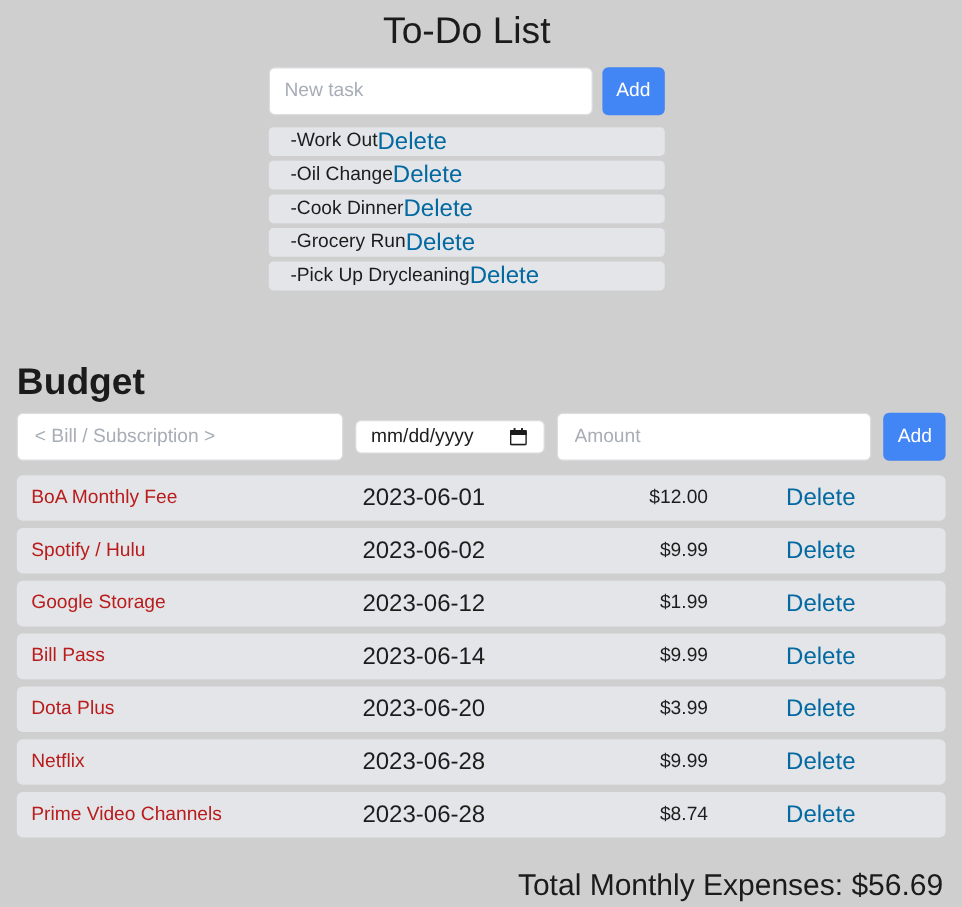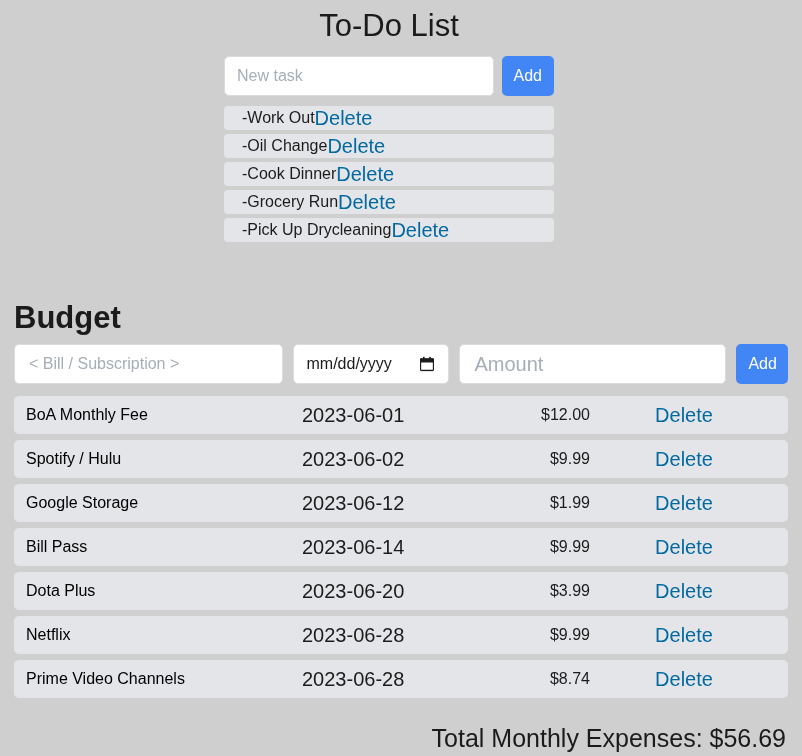--- a/index.html
+++ b/index.html
@@ -116,21 +116,21 @@
     font-size: 16px;
     font-family: "Liberation Sans", sans-serif;
     color: #222;
     outline: none;
   }
   .bill-input::placeholder { color: #a7aeb6; }
 
   .date-input {
     position: relative;
     width: 160px;
-    height: 40px;
+    height: 28px;
     border: 1px solid #dadcdf;
     border-radius: 5px;
     background: #ffffff;
     display: flex;
     align-items: center;
     padding: 0 12px;
   }
   .date-text {
     font-size: 16px;
     color: #1c1c1c;
@@ -145,41 +145,41 @@
     display: block;
   }
 
   .amount-input {
     width: 267px;
     height: 40px;
     border: 1px solid #dadcdf;
     border-radius: 5px;
     background: #ffffff;
     padding: 0 14px;
-    font-size: 20px;
+    font-size: 16px;
     font-family: "Liberation Sans", sans-serif;
     color: #222;
     outline: none;
   }
   .amount-input::placeholder { color: #a7aeb6; }
 
   .budget-list { margin-top: 12px; padding: 0 14px; }
   .budget-row {
     display: flex;
     align-items: center;
     height: 38px;
     background: #e4e5e8;
     border-radius: 5px;
     margin-bottom: 6px;
   }
   .cell-name {
     width: 288px;
     padding-left: 12px;
     font-size: 16px;
-    color: #000000;
+    color: #b91c1c;
     white-space: nowrap;
     overflow: hidden;
   }
   .cell-date {
     width: 158px;
     font-size: 20px;
     color: #1c1c1c;
     text-align: left;
   }
   .cell-amount {

